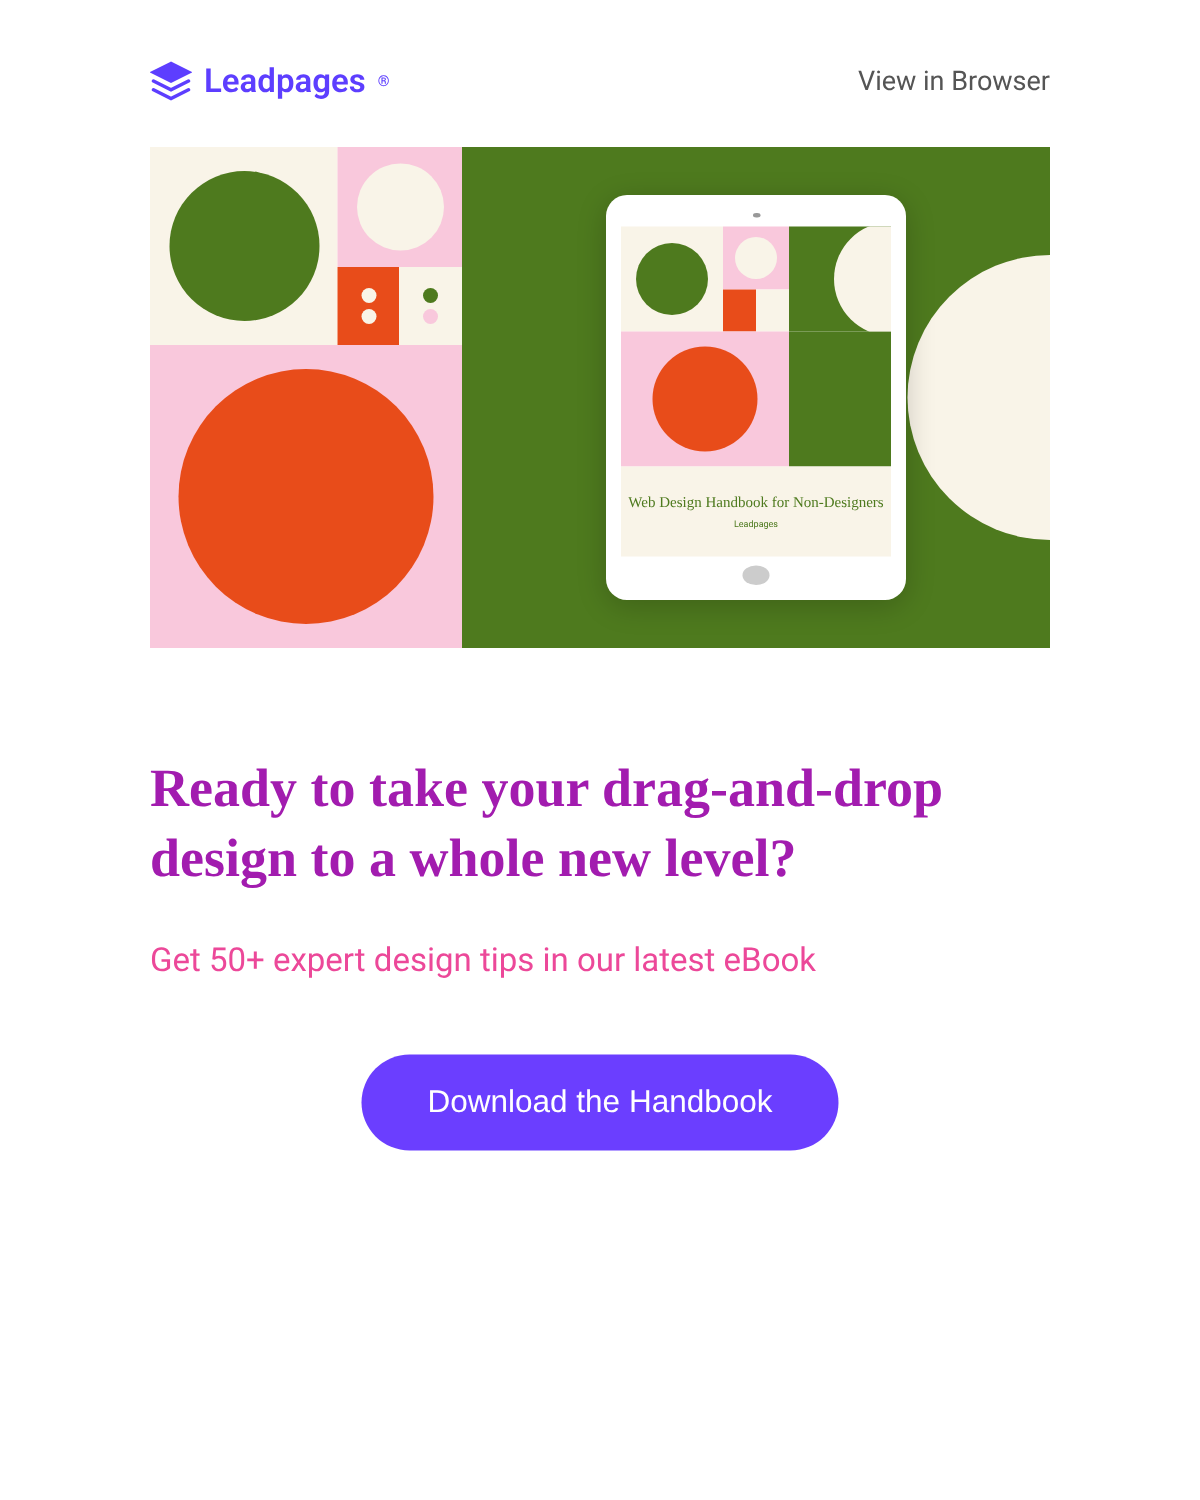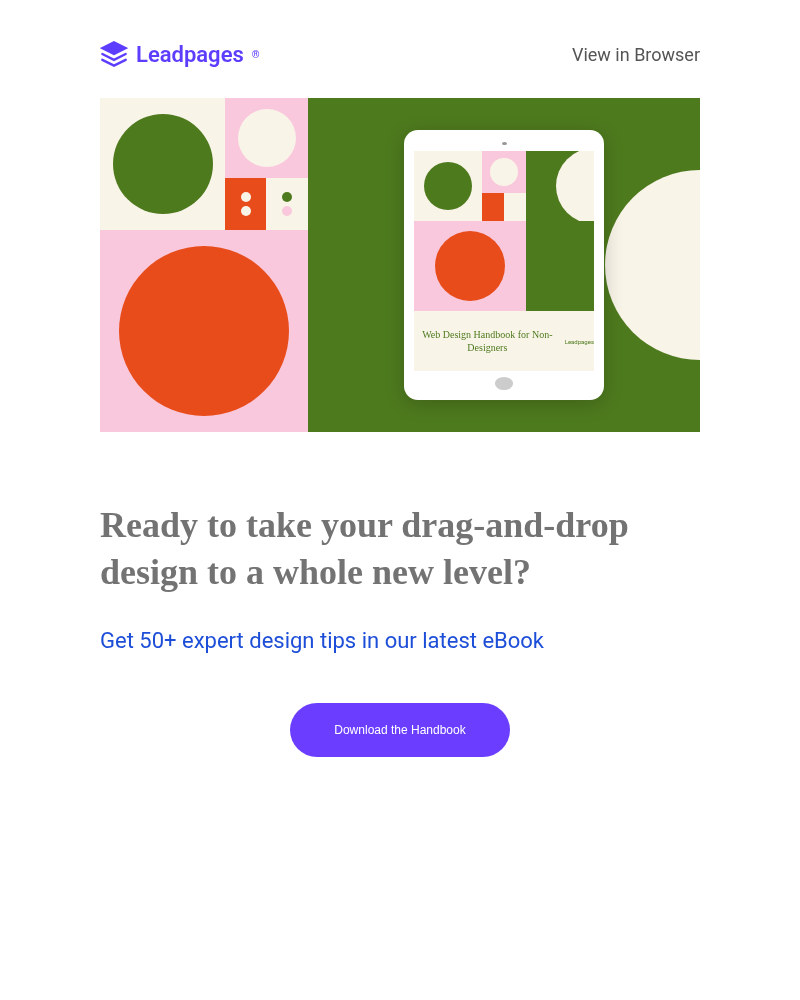--- a/index.html
+++ b/index.html
@@ -281,21 +281,21 @@
     }
     .ts-green-big {
       width: 68px;
       height: 90px;
       background: #4e7a1e;
     }
     .tablet-screen-bottom {
       height: 60px;
       background: #f9f4e8;
       display: flex;
-      flex-direction: row;
+      flex-direction: column;
       align-items: center;
       justify-content: center;
       gap: 4px;
     }
     .tablet-title {
       color: #4e7a1e;
       font-size: 10px;
       text-align: center;
       line-height: 1.3;
       font-family: Georgia, serif;
@@ -312,46 +312,46 @@
       margin-top: 6px;
     }
     .content {
       padding: 70px 100px 40px 100px;
     }
     .headline {
       font-family: Georgia, 'Times New Roman', serif;
       font-size: 36px;
       font-weight: 600;
       line-height: 1.3;
-      color: #737373;
+      color: #a21caf;
       margin-bottom: 32px;
     }
     .subheadline {
       font-size: 22px;
-      color: #1d4ed8;
+      color: #ec4899;
       margin-bottom: 50px;
       font-weight: 400;
     }
     .body-text {
       font-size: 16px;
       line-height: 1.8;
       color: #444;
       margin-bottom: 70px;
     }
     .cta-container {
       display: flex;
       justify-content: center;
     }
     .cta-button {
       display: inline-block;
       background: #6b3eff;
       color: #fff;
       padding: 20px 44px;
       border-radius: 50px;
-      font-size: 12px;
+      font-size: 21px;
       font-weight: 500;
       text-decoration: none;
       border: none;
       cursor: pointer;
     }
   </style>
 </head>
 <body>
 
 <div class="header">

